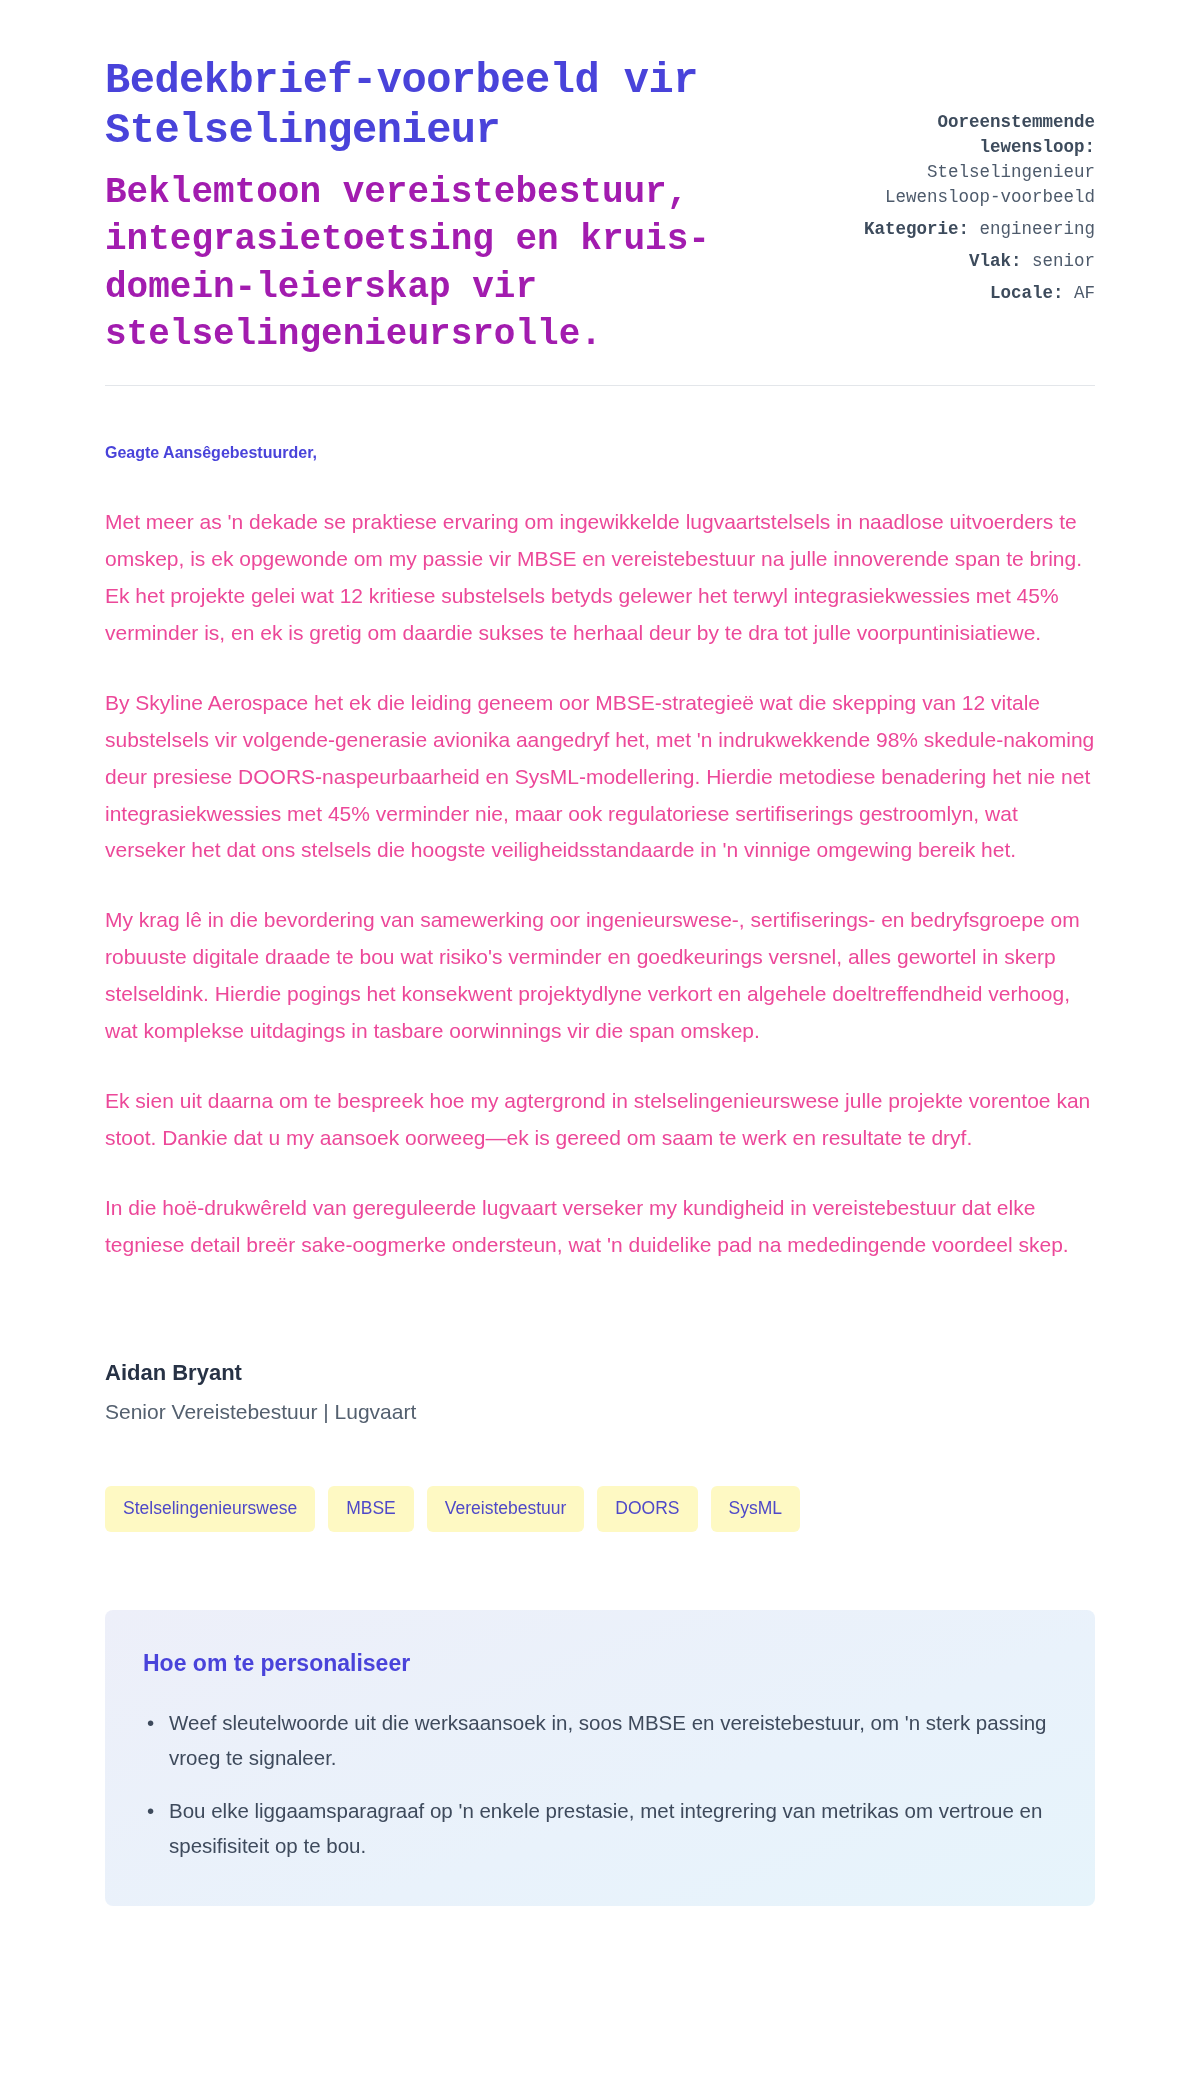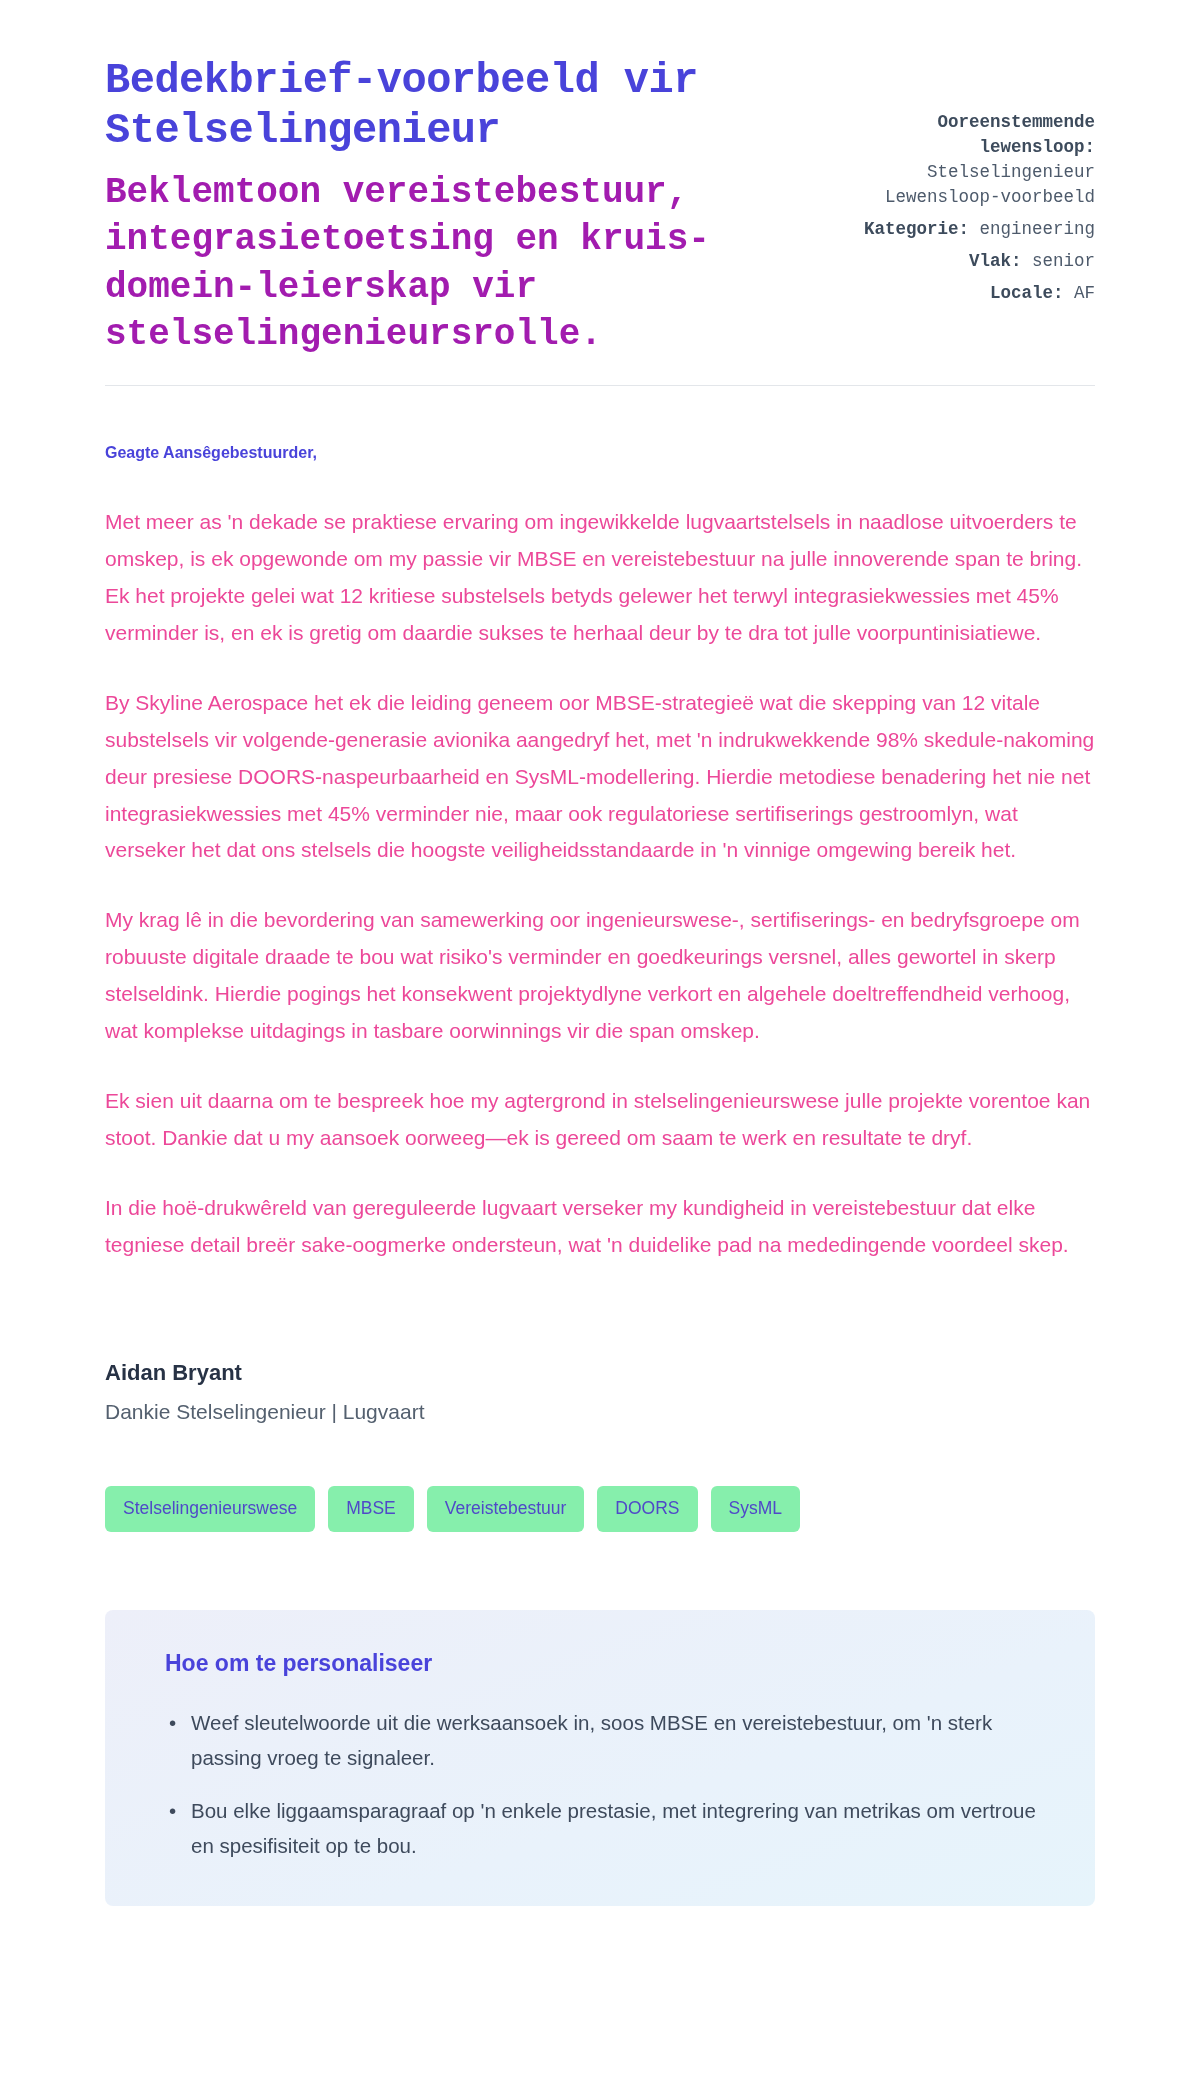--- a/index.html
+++ b/index.html
@@ -77,36 +77,36 @@
 
   
   .tag-row {
     margin-top: 62px;
     display: flex;
     flex-wrap: wrap;
     gap: 13px;
   }
   .tag-chip {
     display: inline-block;
-    background: #86efac;
+    background: #fef9c3;
     color: #4F49C8;
     font-size: 17.5px;
     line-height: 1;
     padding: 14px 18px;
     border-radius: 6px;
     cursor: pointer;
   }
 
   
   .personalize-box {
     margin-top: 78px;
     margin-bottom: 70px;
     border-radius: 8px;
     background: linear-gradient(160deg, #edeff9 0%, #e9f2fb 60%, #e6f4fb 100%);
-    padding: 40px 36px 42px 54px;
+    padding: 40px 36px 42px 32px;
   }
   .personalize-heading {
     font-size: 23px;
     font-weight: 700;
     color: #4943DA;
     margin-bottom: 28px;
     padding-left: 6px;
   }
   .personalize-list {
     list-style: none;
@@ -164,21 +164,21 @@
     <p class="greeting">Geagte Aansêgebestuurder,</p>
 
     <p class="body-par">Met meer as 'n dekade se praktiese ervaring om ingewikkelde lugvaartstelsels in naadlose uitvoerders te omskep, is ek opgewonde om my passie vir MBSE en vereistebestuur na julle innoverende span te bring. Ek het projekte gelei wat 12 kritiese substelsels betyds gelewer het terwyl integrasiekwessies met 45% verminder is, en ek is gretig om daardie sukses te herhaal deur by te dra tot julle voorpuntinisiatiewe.</p>
     <p class="body-par">By Skyline Aerospace het ek die leiding geneem oor MBSE-strategieë wat die skepping van 12 vitale substelsels vir volgende-generasie avionika aangedryf het, met 'n indrukwekkende 98% skedule-nakoming deur presiese DOORS-naspeurbaarheid en SysML-modellering. Hierdie metodiese benadering het nie net integrasiekwessies met 45% verminder nie, maar ook regulatoriese sertifiserings gestroomlyn, wat verseker het dat ons stelsels die hoogste veiligheidsstandaarde in 'n vinnige omgewing bereik het.</p>
     <p class="body-par">My krag lê in die bevordering van samewerking oor ingenieurswese-, sertifiserings- en bedryfsgroepe om robuuste digitale draade te bou wat risiko's verminder en goedkeurings versnel, alles gewortel in skerp stelseldink. Hierdie pogings het konsekwent projektydlyne verkort en algehele doeltreffendheid verhoog, wat komplekse uitdagings in tasbare oorwinnings vir die span omskep.</p>
     <p class="body-par">Ek sien uit daarna om te bespreek hoe my agtergrond in stelselingenieurswese julle projekte vorentoe kan stoot. Dankie dat u my aansoek oorweeg—ek is gereed om saam te werk en resultate te dryf.</p>
     <p class="body-par">In die hoë-drukwêreld van gereguleerde lugvaart verseker my kundigheid in vereistebestuur dat elke tegniese detail breër sake-oogmerke ondersteun, wat 'n duidelike pad na mededingende voordeel skep.</p>
 
     <div class="signature">
       <div class="signature-name">Aidan Bryant</div>
-      <div class="signature-role">Dankie Stelselingenieur | Lugvaart</div>
+      <div class="signature-role">Senior Vereistebestuur | Lugvaart</div>
     </div>
   </div>
 
   <div class="tag-row">
     <span class="tag-chip">Stelselingenieurswese</span>
     <span class="tag-chip">MBSE</span>
     <span class="tag-chip">Vereistebestuur</span>
     <span class="tag-chip">DOORS</span>
     <span class="tag-chip">SysML</span>
   </div>

